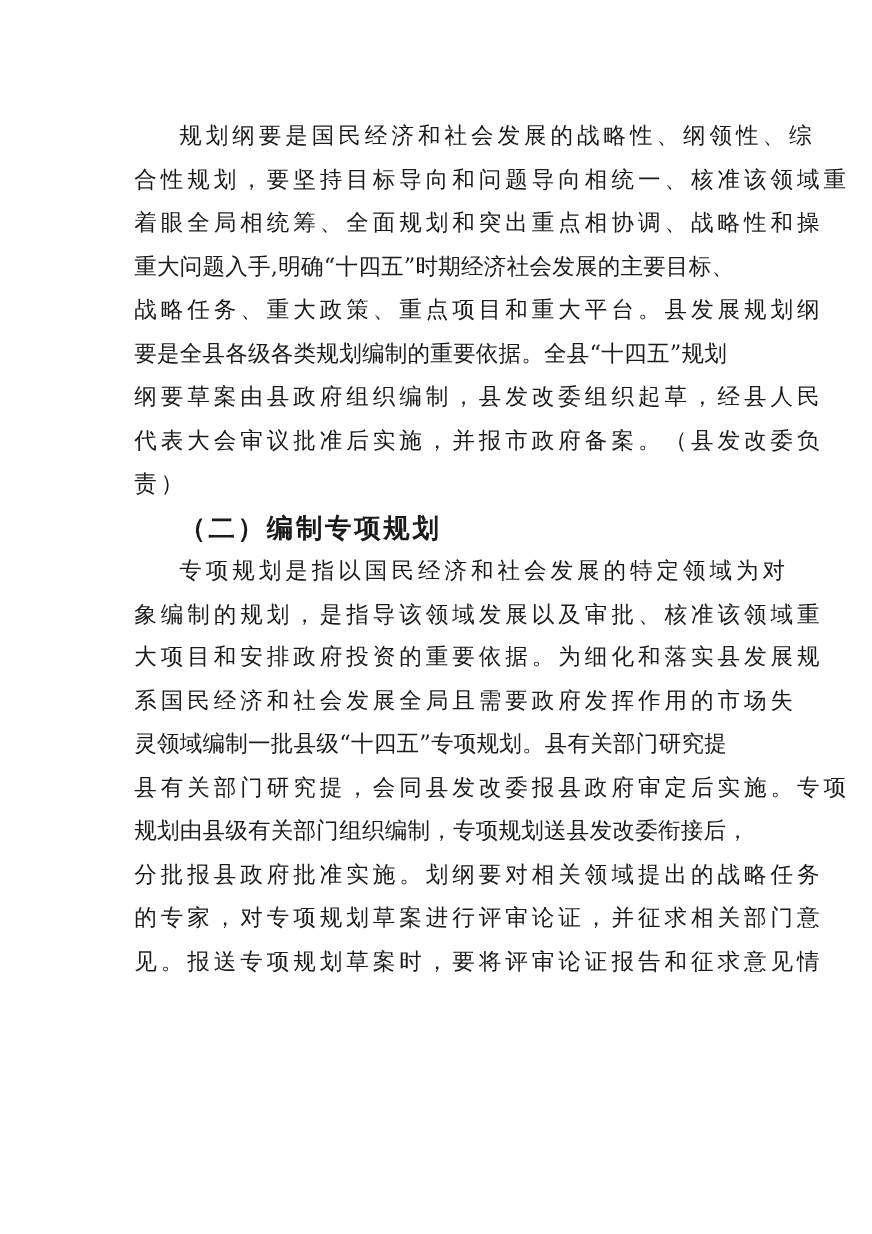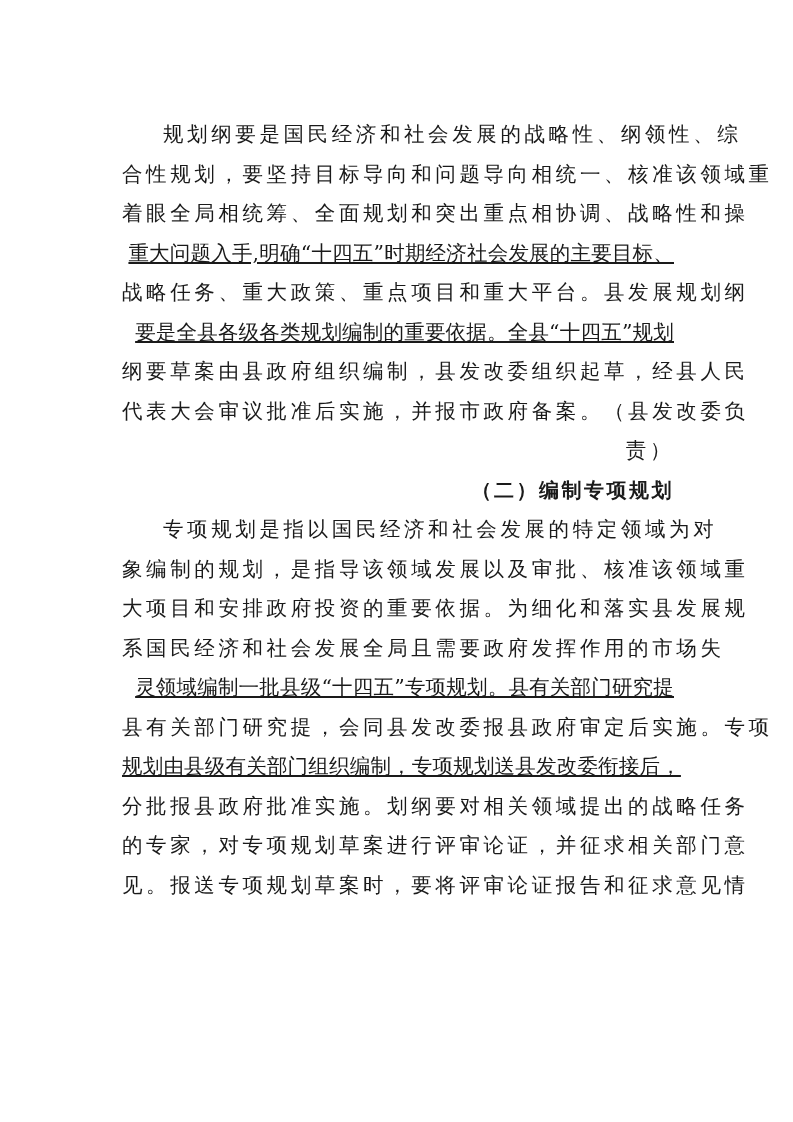--- a/index.html
+++ b/index.html
@@ -11,44 +11,42 @@
       width: 793px;
       height: 1122px;
       position: relative;
       overflow: hidden;
       font-family: "DejaVu Serif", "Liberation Serif", serif;
       color: #1a1a1a;
     }
     .page {
       position: absolute;
       left: 122px;
-      top: 115px;
+      top: 104px;
       width: 552px;
-      text-align: right;
     }
     .line {
       display: block;
       height: 39.5px;
       line-height: 39.5px;
       font-size: 20.5px;
       white-space: nowrap;
       letter-spacing: 3.6px;
     }
     .line.tight {
       letter-spacing: 0.2px;
-      text-decoration: underline;
     }
     .line.indent {
       padding-left: 41px;
     }
     .heading {
       display: block;
       height: 39.5px;
       line-height: 39.5px;
-      font-size: 20px;
+      font-size: 24px;
       padding-left: 41px;
       letter-spacing: 2.5px;
       font-weight: bold;
       white-space: nowrap;
     }
   </style>
 </head>
 <body>
 
 <div class="page">

